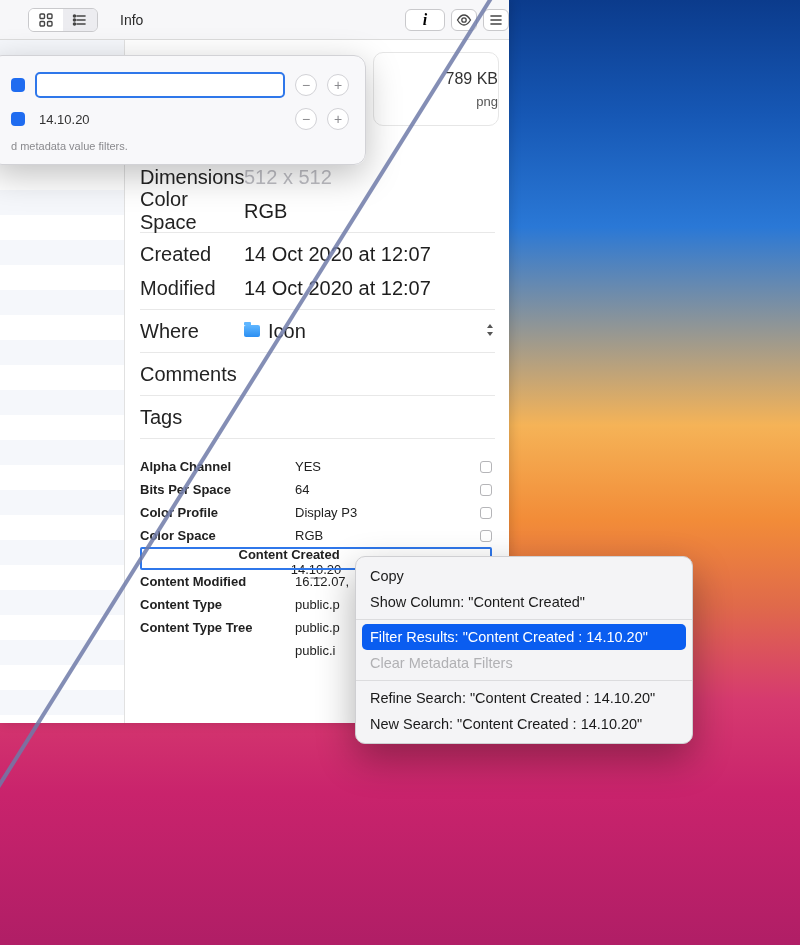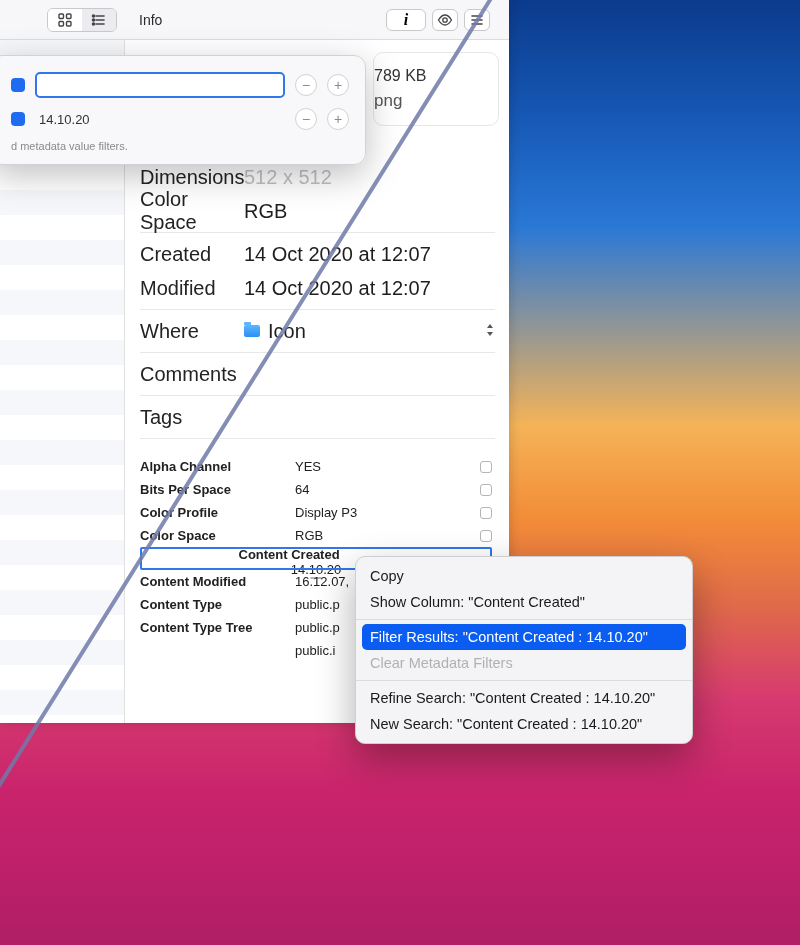--- a/index.html
+++ b/index.html
@@ -21,37 +21,37 @@
   }
   .stripelayer { position:absolute; left:0; top:40px; width:125px; height:683px;
     background: repeating-linear-gradient(#f5f7fb 0 25px,#ffffff 25px 50px);
     border-right:1px solid #e1e1e1;
   }
 
   .toolbar {
     width: 100%; height: 40px;
     border-bottom: 1px solid #dcdcdc;
     display: flex; align-items: center;
-    padding: 0 19px;
+    padding: 0 0;
     background: #f7f7f9;
   }
   .seg { display:flex; border:1px solid #c9c9cc; border-radius:6px; overflow:hidden; margin-left:28px;}
   .seg .btn{ width:34px;height:22px; display:flex; align-items:center; justify-content:center; background:#fff;}
   .seg .btn.active{ background:#ececf0;}
   .title-left{ margin-left:22px; font-size:14px; color:#2b2b2b;}
   .toolbar-right{ margin-left:auto; display:flex; gap:6px; align-items:center;}
   .pill{ border:1px solid #c9c9cc; border-radius:6px; height:22px; min-width:26px; display:flex; align-items:center; justify-content:center; background:#fff;}
   .pill.wide{ width:40px;}
 
   
   .sizebox{
     position:absolute; right:10px; top:52px;
     width:126px; height:74px;
     border:1px solid #e6e6e6; border-radius:10px;
-    display:flex; flex-direction:column; align-items:flex-start; justify-content:center;
+    display:flex; flex-direction:column; align-items:flex-end; justify-content:center;
     font-size:14px; color:#333;
   }
 
   
   .infolist{ position:absolute; left:140px; top:160px; width:355px; font-size:20px; color:#1e1e1e; }
   .row{ display:flex; height:34px; align-items:center;}
   .row .k{ width:104px; color:#232323;}
   .row .v{ flex:1;}
   .sep{ height:1px; background:#e8e8e8; margin:4px 0;}
   .folder{ display:inline-flex; align-items:center; gap:8px;}
@@ -171,21 +171,21 @@
               <line x1="3" y1="8" x2="13" y2="8"></line>
               <line x1="3" y1="12" x2="13" y2="12"></line>
             </g>
           </svg>
       </div>
     </div>
   </div>
 
   <div class="sizebox">
     <div style="font-size:16px">789 KB</div>
-    <div style="font-size:17px;color:#555;margin-top:6px">png</div>
+    <div style="font-size:13px;color:#555;margin-top:6px">png</div>
   </div>
 
   <div class="infolist">
     <div class="row">
         <div class="k">Dimensions</div>
         <div class="v" style="color:#bfbfc5">512 x 512</div>
       </div>
     <div class="row">
         <div class="k">Color Space</div>
         <div class="v">RGB</div>

